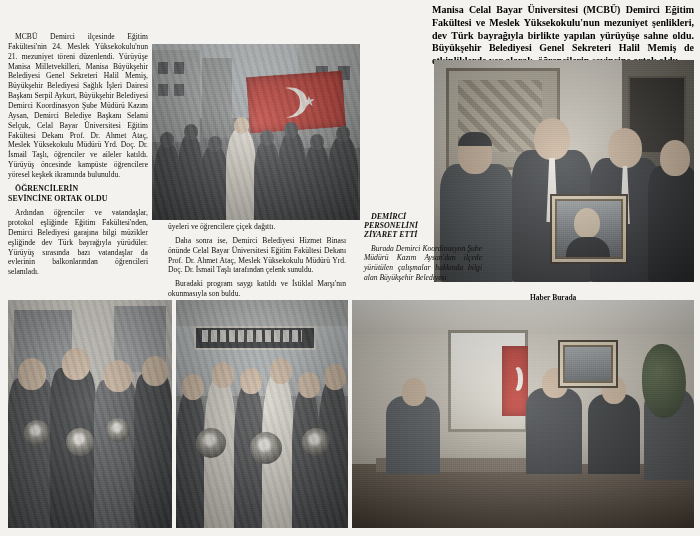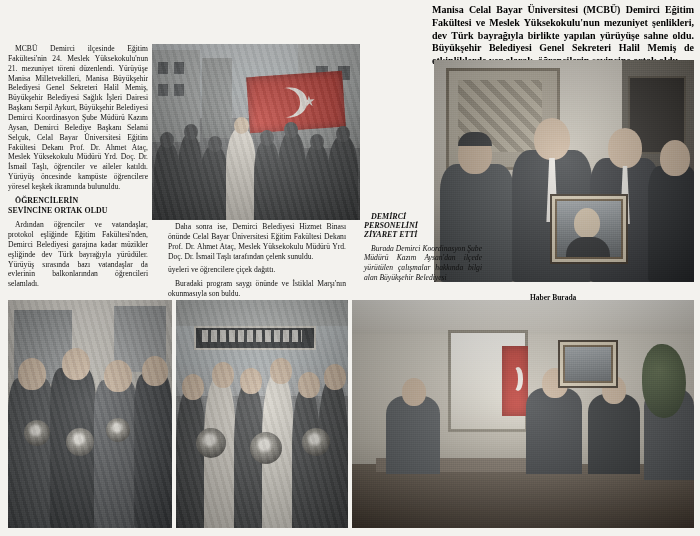--- a/index.html
+++ b/index.html
@@ -47,21 +47,21 @@
     font-size: 10px;
     line-height: 1.28;
     text-align: justify;
     color: #000;
   }
 
   
   .col1 {
     position: absolute;
     left: 8px;
-    top: 44px;
+    top: 32px;
     width: 140px;
     font-size: 7.6px;
     line-height: 1.3;
     text-align: justify;
     color: #111;
   }
   .col1 p { margin: 0 0 4px 0; text-indent: 7px; }
   .subhead {
     font-weight: bold;
     font-size: 7.8px;
@@ -400,27 +400,27 @@
       </div>
       <div class="grain"></div>
       <div class="vign"></div>
     </div>
   </div>
 
   <div class="col1">
     <p>MCBÜ Demirci ilçesinde Eğitim Fakültesi'nin 24. Meslek Yüksekokulu'nun 21. mezuniyet töreni düzenlendi. Yürüyüşe Manisa Milletvekilleri, Manisa Büyükşehir Belediyesi Genel Sekreteri Halil Memiş, Büyükşehir Belediyesi Sağlık İşleri Dairesi Başkanı Serpil Aykurt, Büyükşehir Belediyesi Demirci Koordinasyon Şube Müdürü Kazım Aysan, Demirci Belediye Başkanı Selami Selçuk, Celal Bayar Üniversitesi Eğitim Fakültesi Dekanı Prof. Dr. Ahmet Ataç, Meslek Yüksekokulu Müdürü Yrd. Doç. Dr. İsmail Taşlı, öğrenciler ve aileler katıldı. Yürüyüş öncesinde kampüste öğrencilere yöresel keşkek ikramında bulunuldu.</p>
     <p class="subhead" style="white-space:pre-line;">ÖĞRENCİLERİN
 SEVİNCİNE ORTAK OLDU</p>
-    <p>Ardından öğrenciler ve vatandaşlar, protokol eşliğinde Eğitim Fakültesi'nden, Demirci Belediyesi garajına kadar müzikler eşliğinde dev Türk bayrağıyla yürüdüler. Yürüyüş sırasında bazı vatandaşlar da evlerinin balkonlarından öğrencileri selamladı.</p>
+    <p>Ardından öğrenciler ve vatandaşlar, protokol eşliğinde Eğitim Fakültesi'nden, Demirci Belediyesi garajına bilgi müzikler eşliğinde dev Türk bayrağıyla yürüdüler. Yürüyüş sırasında bazı vatandaşlar da evlerinin balkonlarından öğrencileri selamladı.</p>
   </div>
 
   <div class="col2">
+    <p style="text-indent:0">üyeleri ve öğrencilere çiçek dağıttı.</p>
     <p>Daha sonra ise, Demirci Belediyesi Hizmet Binası önünde Celal Bayar Üniversitesi Eğitim Fakültesi Dekanı Prof. Dr. Ahmet Ataç, Meslek Yüksekokulu Müdürü Yrd. Doç. Dr. İsmail Taşlı tarafından çelenk sunuldu.</p>
-    <p style="text-indent:0">üyeleri ve öğrencilere çiçek dağıttı.</p>
-    <p>Buradaki program saygı önünde ve İstiklal Marşı'nın okunmasıyla son buldu.</p>
+    <p>Buradaki program saygı katıldı ve İstiklal Marşı'nın okunmasıyla son buldu.</p>
   </div>
 
   <div class="col3">
     <p class="kicker" style="white-space:pre-line;">DEMİRCİ
 PERSONELİNİ
 ZİYARET ETTİ</p>
     <p>Burada Demirci Koordinasyon Şube Müdürü Kazım Aysan'dan ilçede yürütülen çalışmalar hakkında bilgi alan Büyükşehir Belediyesi</p>
   </div>
 
   <div class="caption-right">

